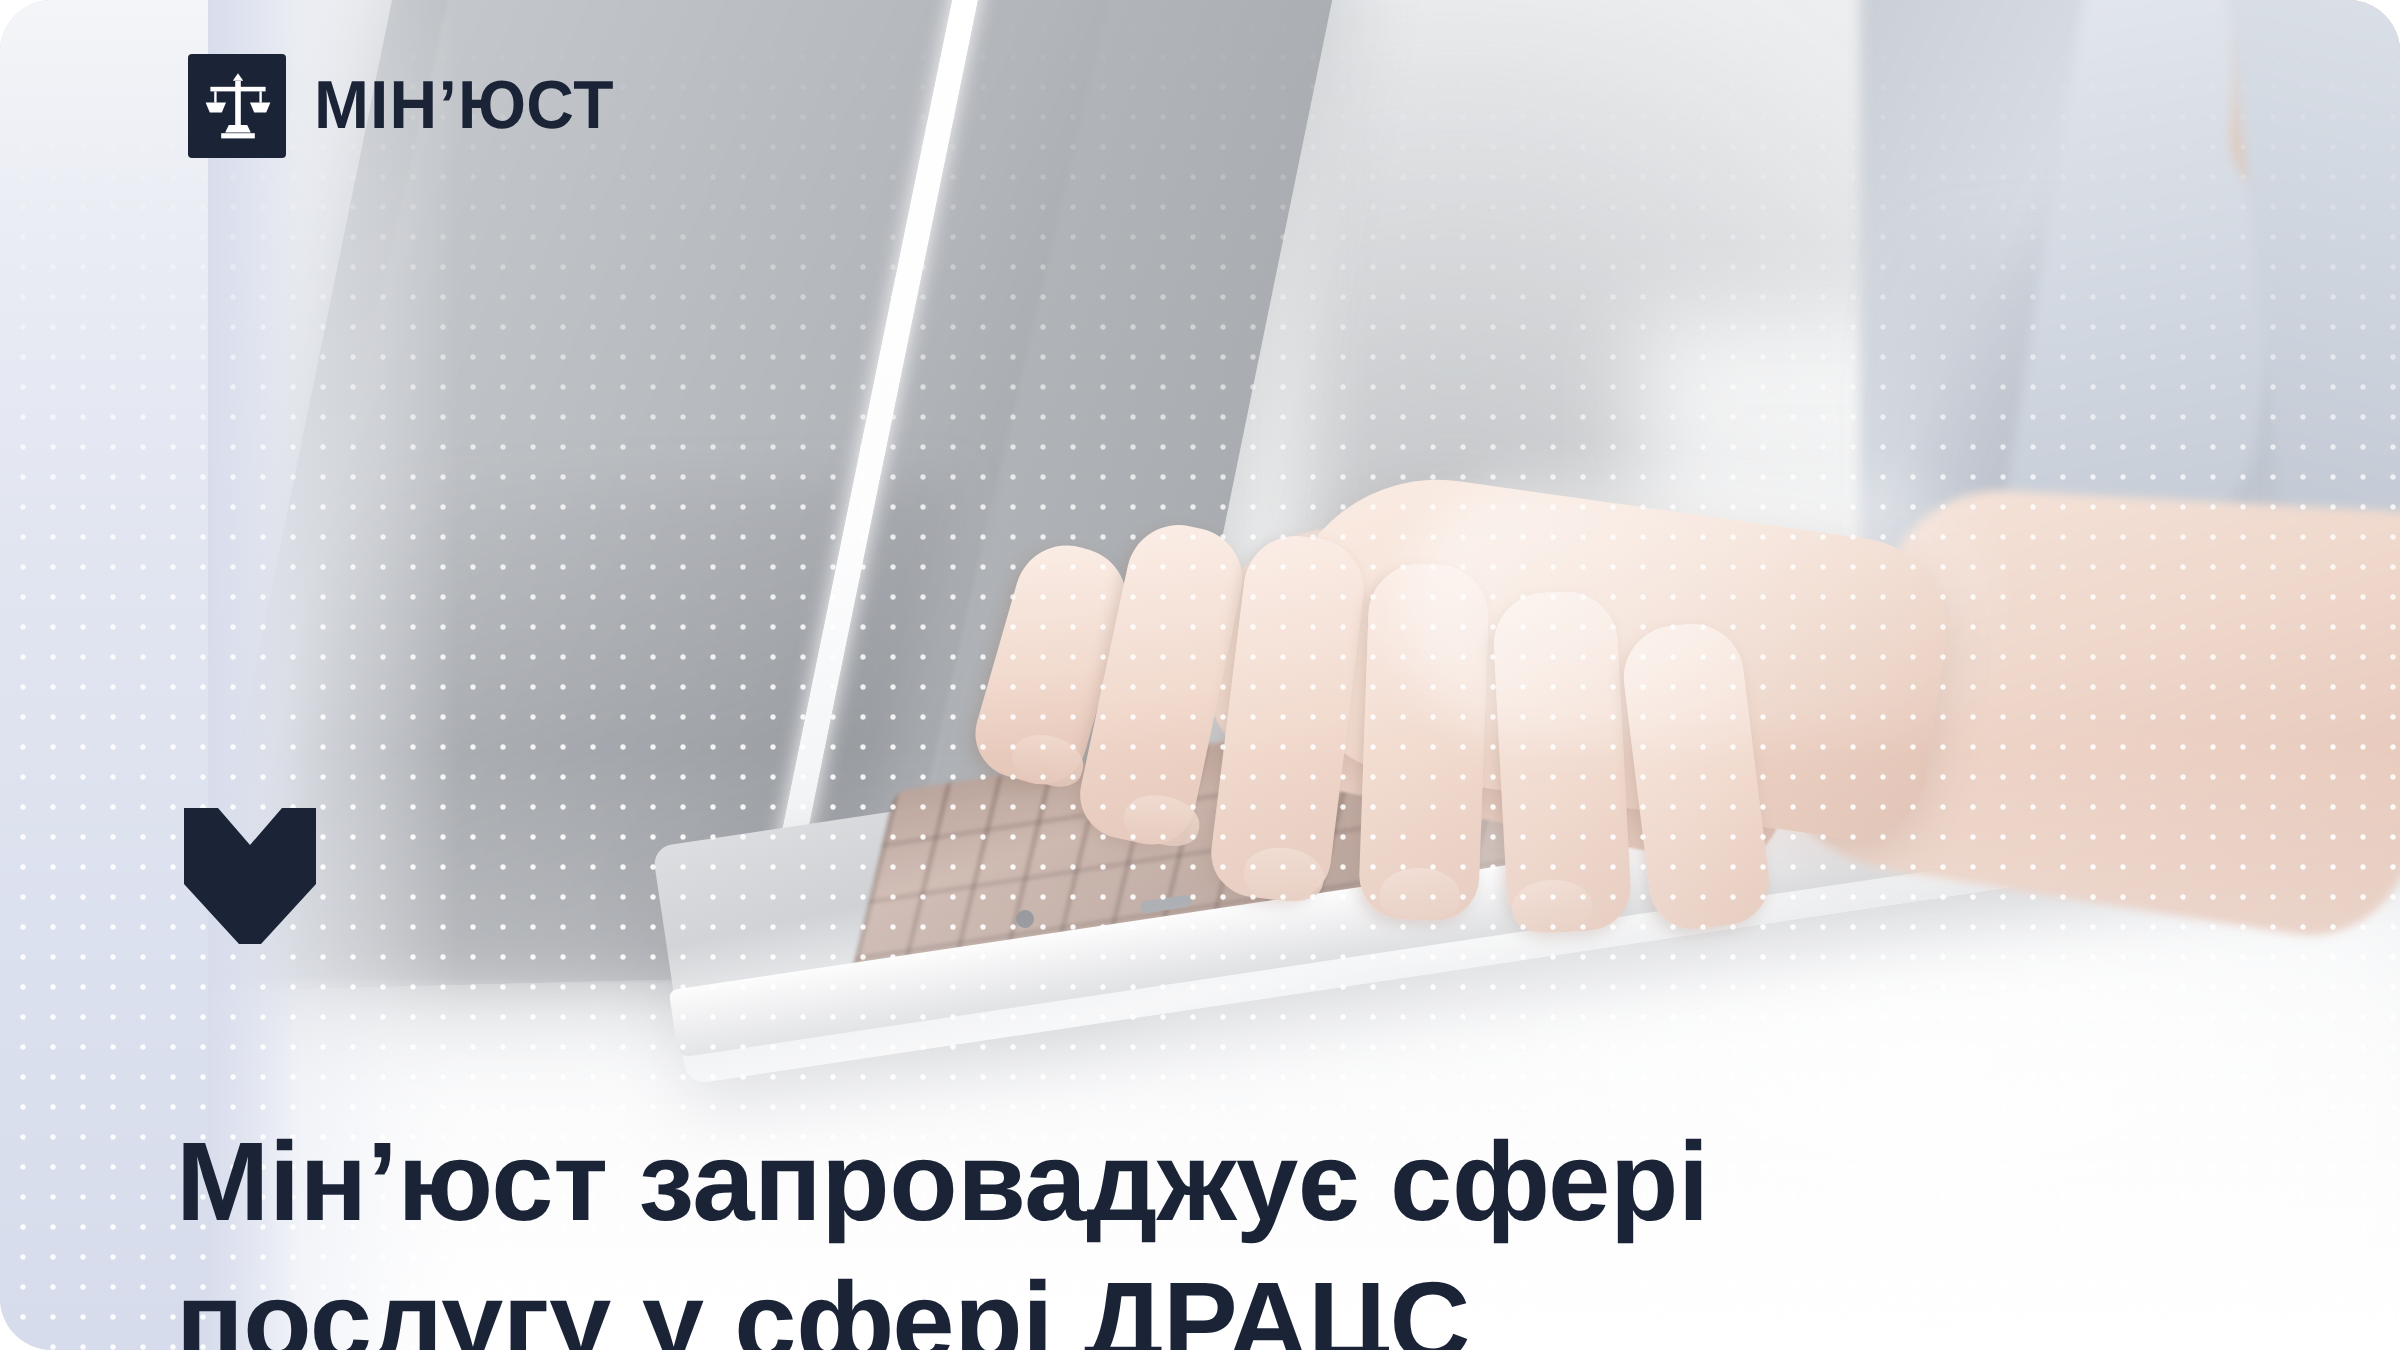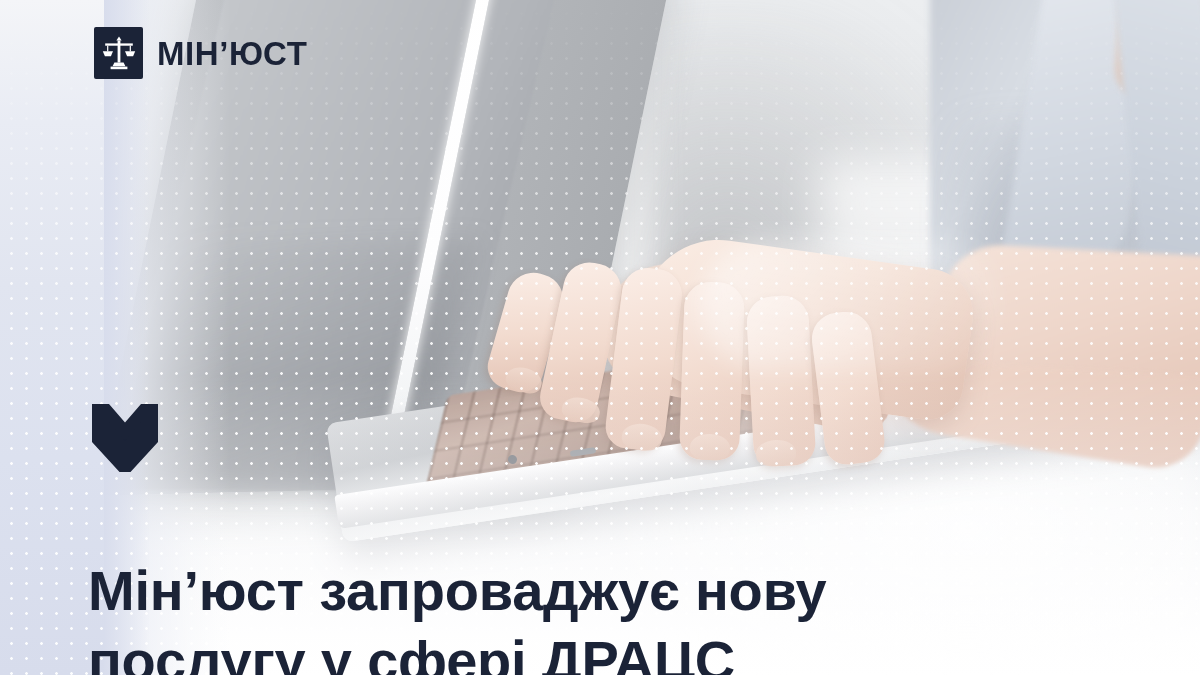--- a/index.html
+++ b/index.html
@@ -11,20 +11,21 @@
   body {
     font-family: "Liberation Sans", sans-serif;
   }
 
   #banner {
     position: relative;
     width: 1200px;
     height: 675px;
     overflow: hidden;
     background: #f2f3f5;
+    border-radius: 26px;
   }
 
   
   .photo {
     position: absolute;
     inset: 0;
     overflow: hidden;
   }
 
   
@@ -472,17 +473,17 @@
         <path d="M0 0 H16 L33 19 L50 0 H66 V16 L33 50 L0 16 Z" opacity="0"></path>
 
         <path d="M0 0 H17 L33 18.5 L49 0 H66 V20 L33 56 L0 20 Z"></path>
 
         <path d="M0 31 H17 L33 49.5 L49 31 H66 V51 L33 87 L0 51 Z" transform="translate(0,-13)"></path>
       </g>
     </svg>
   </div>
 
   <h1 class="headline">
-    <span class="ln">Мін’юст запроваджує нову</span>
+    <span class="ln">Мін’юст запроваджує сфері</span>
     <span class="ln">послугу у сфері ДРАЦС</span>
   </h1>
 
 </div>
 
 </body></html>

